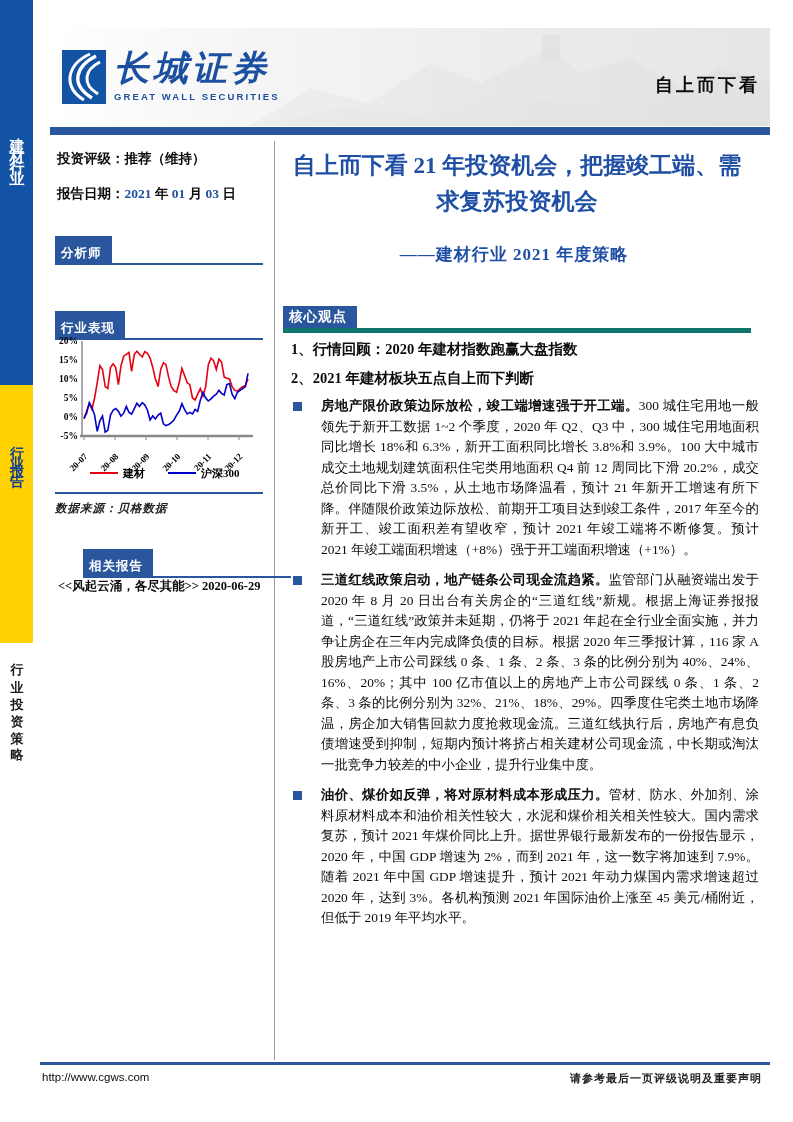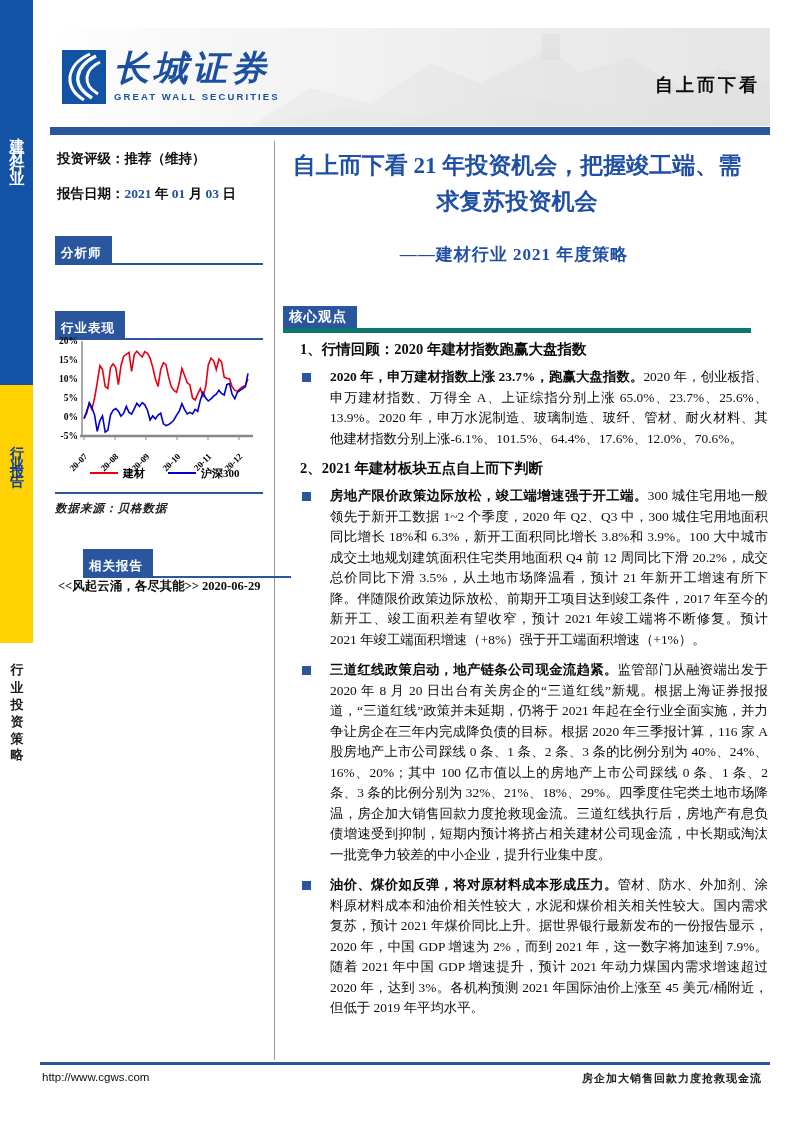--- a/index.html
+++ b/index.html
@@ -39,21 +39,21 @@
   .chart-wrap{position:absolute;left:50px;top:333px;width:215px;height:158px;}
   .chart-wrap text{font-family:"Liberation Serif","DejaVu Serif",serif;}
   
   .main-title{position:absolute;left:283px;top:148px;width:468px;text-align:center;
     font-size:23px;font-weight:bold;color:#1F4FA4;line-height:36px;}
   .main-subtitle{position:absolute;left:283px;top:243px;width:462px;text-align:center;
     font-size:17px;font-weight:bold;color:#1F4FA4;letter-spacing:1px;}
   .core-header{position:absolute;left:283px;top:306px;width:468px;border-bottom:5px solid #0f766e;line-height:0;}
   .core-header .hd-box{display:inline-block;background:#2A569D;color:#fff;font-size:13.5px;font-weight:bold;
     padding:3px 10px 4px 6px;line-height:15px;letter-spacing:1px;}
-  .content{position:absolute;left:300px;top:330px;width:468px;}
+  .content{position:absolute;left:291px;top:330px;width:468px;}
   .sec-heading{font-size:14.5px;font-weight:bold;color:#0c0c0c;margin:10px 0 8px 0;}
   .bullet{display:flex;margin:0 0 10px 0;}
   .bullet-square{flex:0 0 auto;width:9px;height:9px;background:#2A569D;margin:6px 0 0 2px;}
   .bullet-text{flex:1;margin-left:19px;font-size:13.4px;line-height:20.5px;text-align:justify;color:#0c0c0c;}
   .bullet-lead{font-weight:bold;}
   
   .footer-line{position:absolute;left:40px;top:1062px;width:730px;height:3px;background:#2A569D;}
   .footer-url{position:absolute;left:42px;top:1071px;font-size:11.5px;color:#0c0c0c;
     font-family:"Liberation Sans",sans-serif;text-decoration:none;}
   .footer-note{position:absolute;left:440px;top:1071px;width:322px;text-align:right;
@@ -157,26 +157,20 @@
 <div class="main-title">自上而下看 21 年投资机会，把握竣工端、需求复苏投资机会</div>
 <div class="main-subtitle">——建材行业 2021 年度策略</div>
 
 <div class="core-header">
   <span class="hd-box">核心观点</span>
 </div>
 
 <div class="content">
   <div class="sec-heading">1、行情回顾：2020 年建材指数跑赢大盘指数</div>
 
-  <div class="bullet">
-    <span class="bullet-square"></span>
-    <div class="bullet-text">
-      <span class="bullet-lead">2020 年，申万建材指数上涨 23.7%，跑赢大盘指数。</span><span>2020 年，创业板指、申万建材指数、万得全 A、上证综指分别上涨 65.0%、23.7%、25.6%、13.9%。2020 年，申万水泥制造、玻璃制造、玻纤、管材、耐火材料、其他建材指数分别上涨-6.1%、101.5%、64.4%、17.6%、12.0%、70.6%。</span>
-    </div>
-  </div>
 
   <div class="sec-heading">2、2021 年建材板块五点自上而下判断</div>
 
   <div class="bullet">
     <span class="bullet-square"></span>
     <div class="bullet-text">
       <span class="bullet-lead">房地产限价政策边际放松，竣工端增速强于开工端。</span><span>300 城住宅用地一般领先于新开工数据 1~2 个季度，2020 年 Q2、Q3 中，300 城住宅用地面积同比增长 18%和 6.3%，新开工面积同比增长 3.8%和 3.9%。100 大中城市成交土地规划建筑面积住宅类用地面积 Q4 前 12 周同比下滑 20.2%，成交总价同比下滑 3.5%，从土地市场降温看，预计 21 年新开工增速有所下降。伴随限价政策边际放松、前期开工项目达到竣工条件，2017 年至今的新开工、竣工面积差有望收窄，预计 2021 年竣工端将不断修复。预计 2021 年竣工端面积增速（+8%）强于开工端面积增速（+1%）。</span>
     </div>
   </div>
 
@@ -190,13 +184,13 @@
   <div class="bullet">
     <span class="bullet-square"></span>
     <div class="bullet-text">
       <span class="bullet-lead">油价、煤价如反弹，将对原材料成本形成压力。</span><span>管材、防水、外加剂、涂料原材料成本和油价相关性较大，水泥和煤价相关相关性较大。国内需求复苏，预计 2021 年煤价同比上升。据世界银行最新发布的一份报告显示，2020 年，中国 GDP 增速为 2%，而到 2021 年，这一数字将加速到 7.9%。随着 2021 年中国 GDP 增速提升，预计 2021 年动力煤国内需求增速超过 2020 年，达到 3%。各机构预测 2021 年国际油价上涨至 45 美元/桶附近，但低于 2019 年平均水平。</span>
     </div>
   </div>
 </div>
 
 <div class="footer-line"></div>
 <a class="footer-url" href="#">http://www.cgws.com</a>
-<div class="footer-note">房企加大销售回款力度抢救现金流</div>
+<div class="footer-note">请参考最后一页评级说明及重要声明</div>
 
 </body></html>

